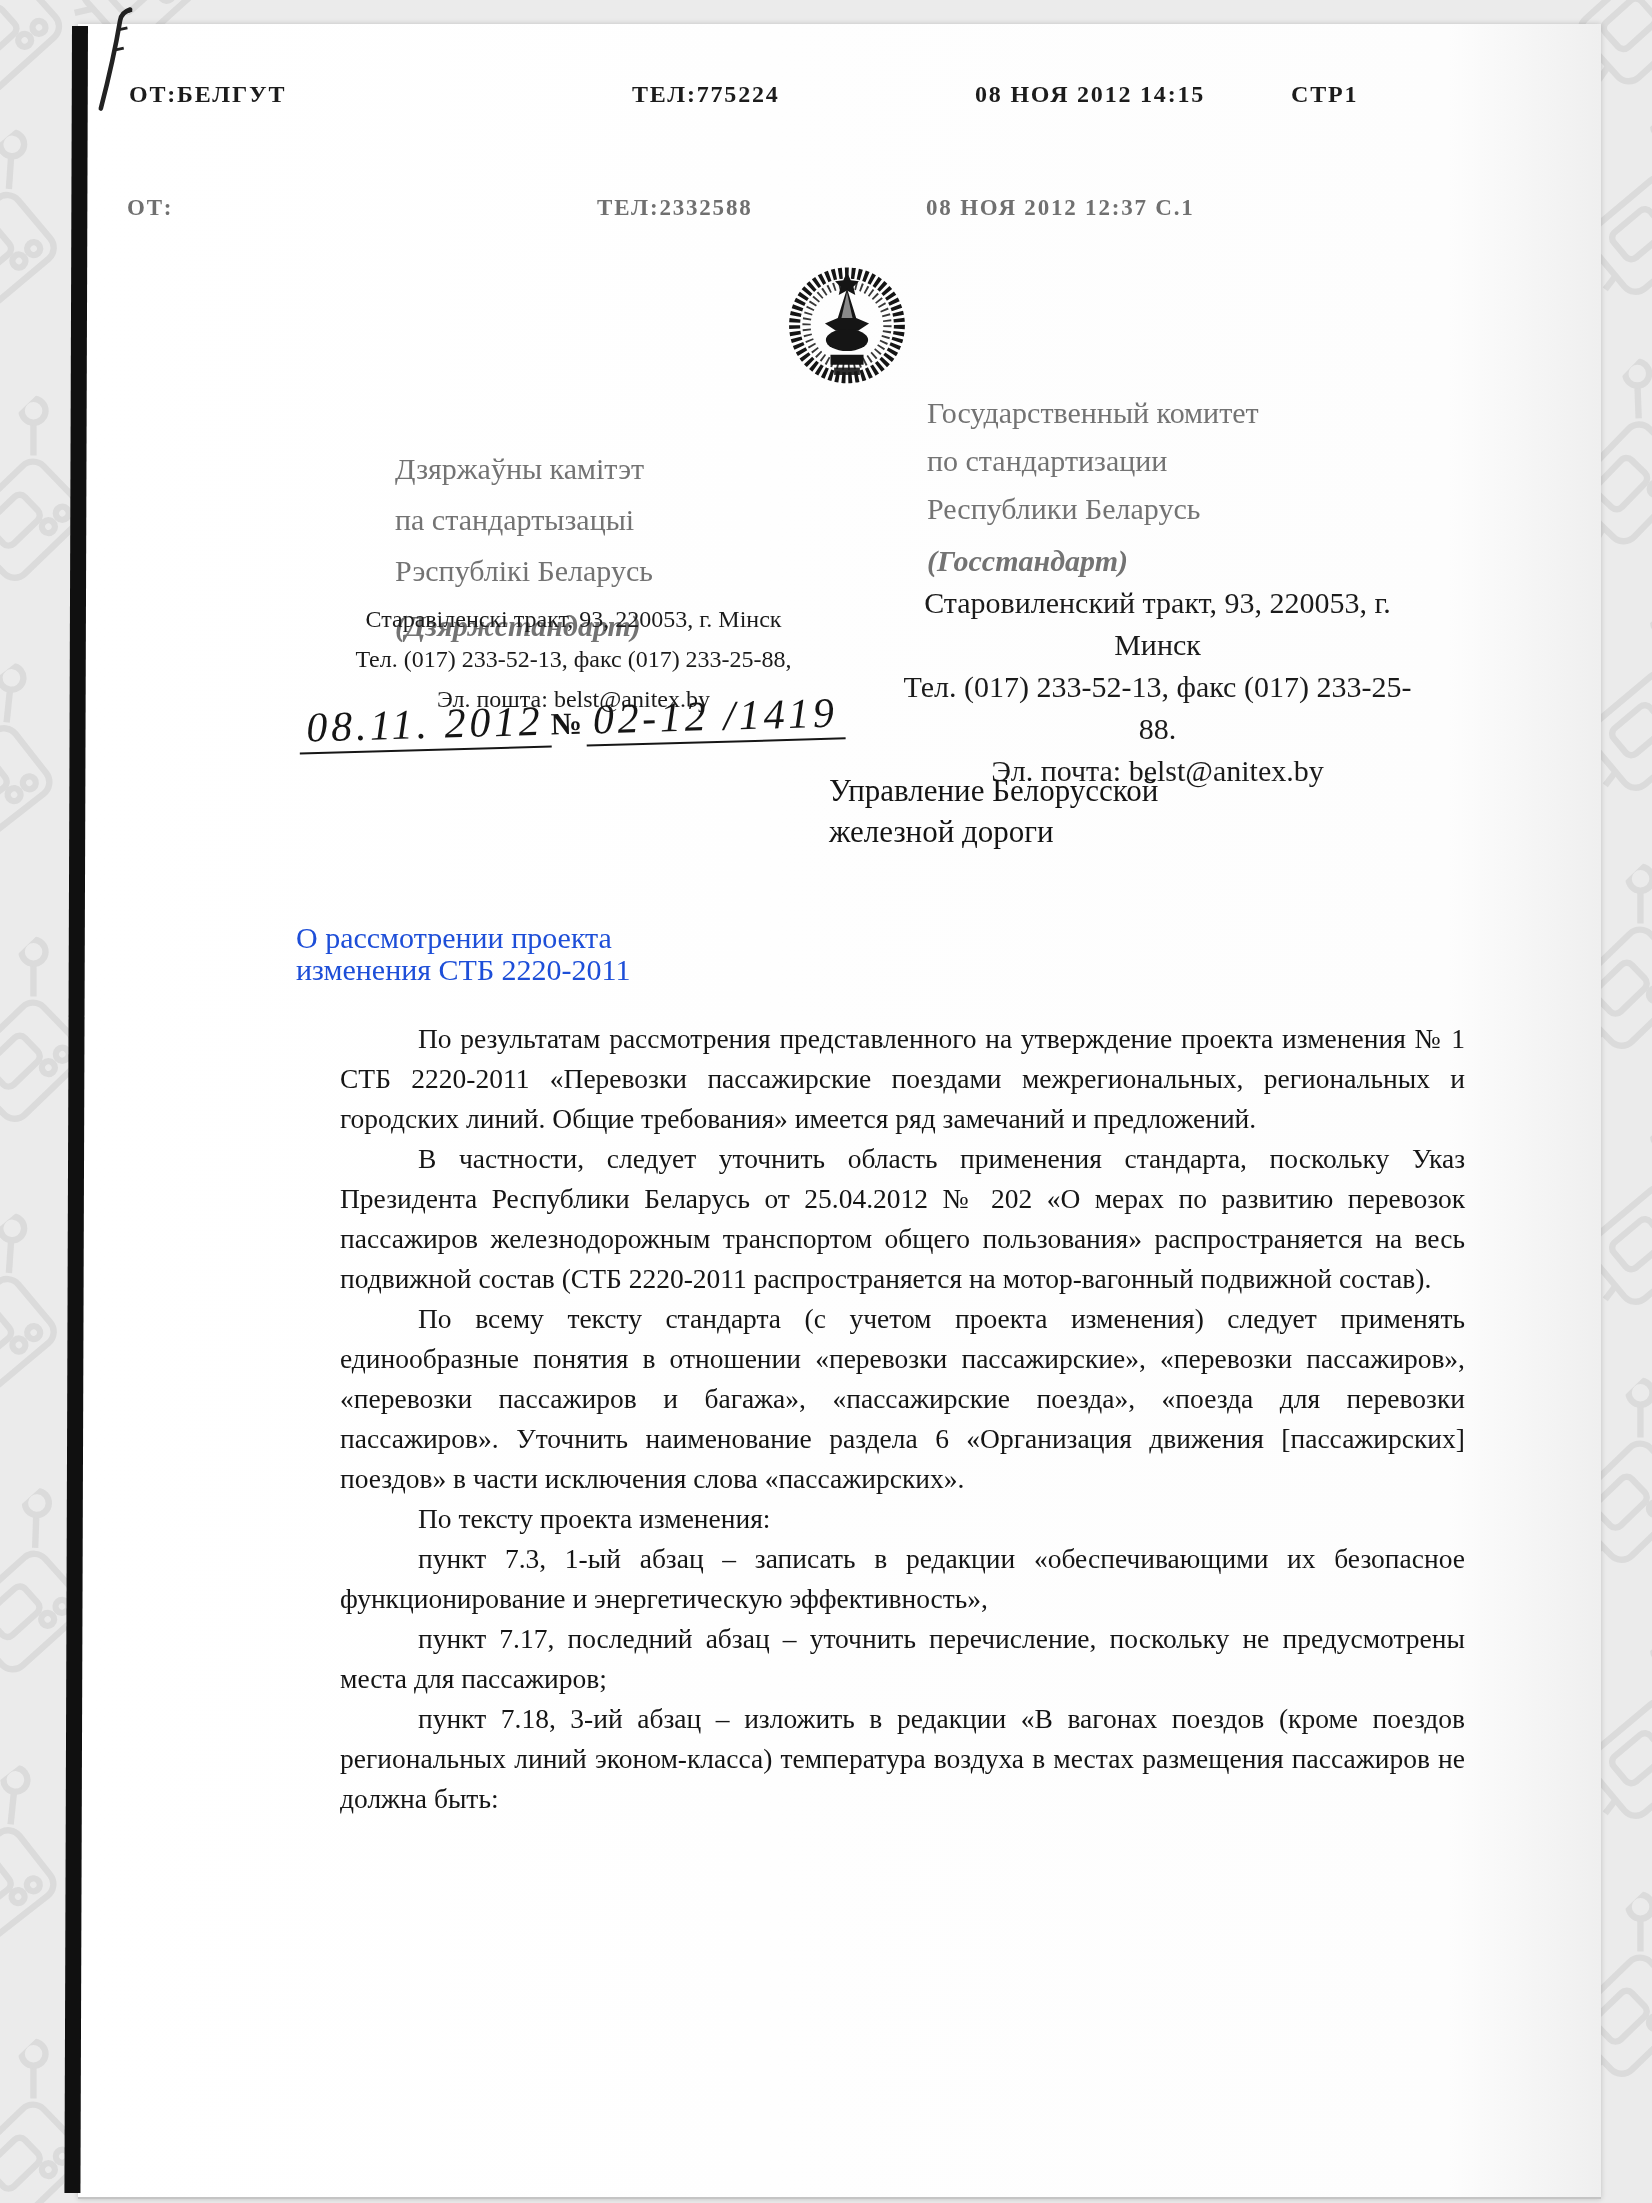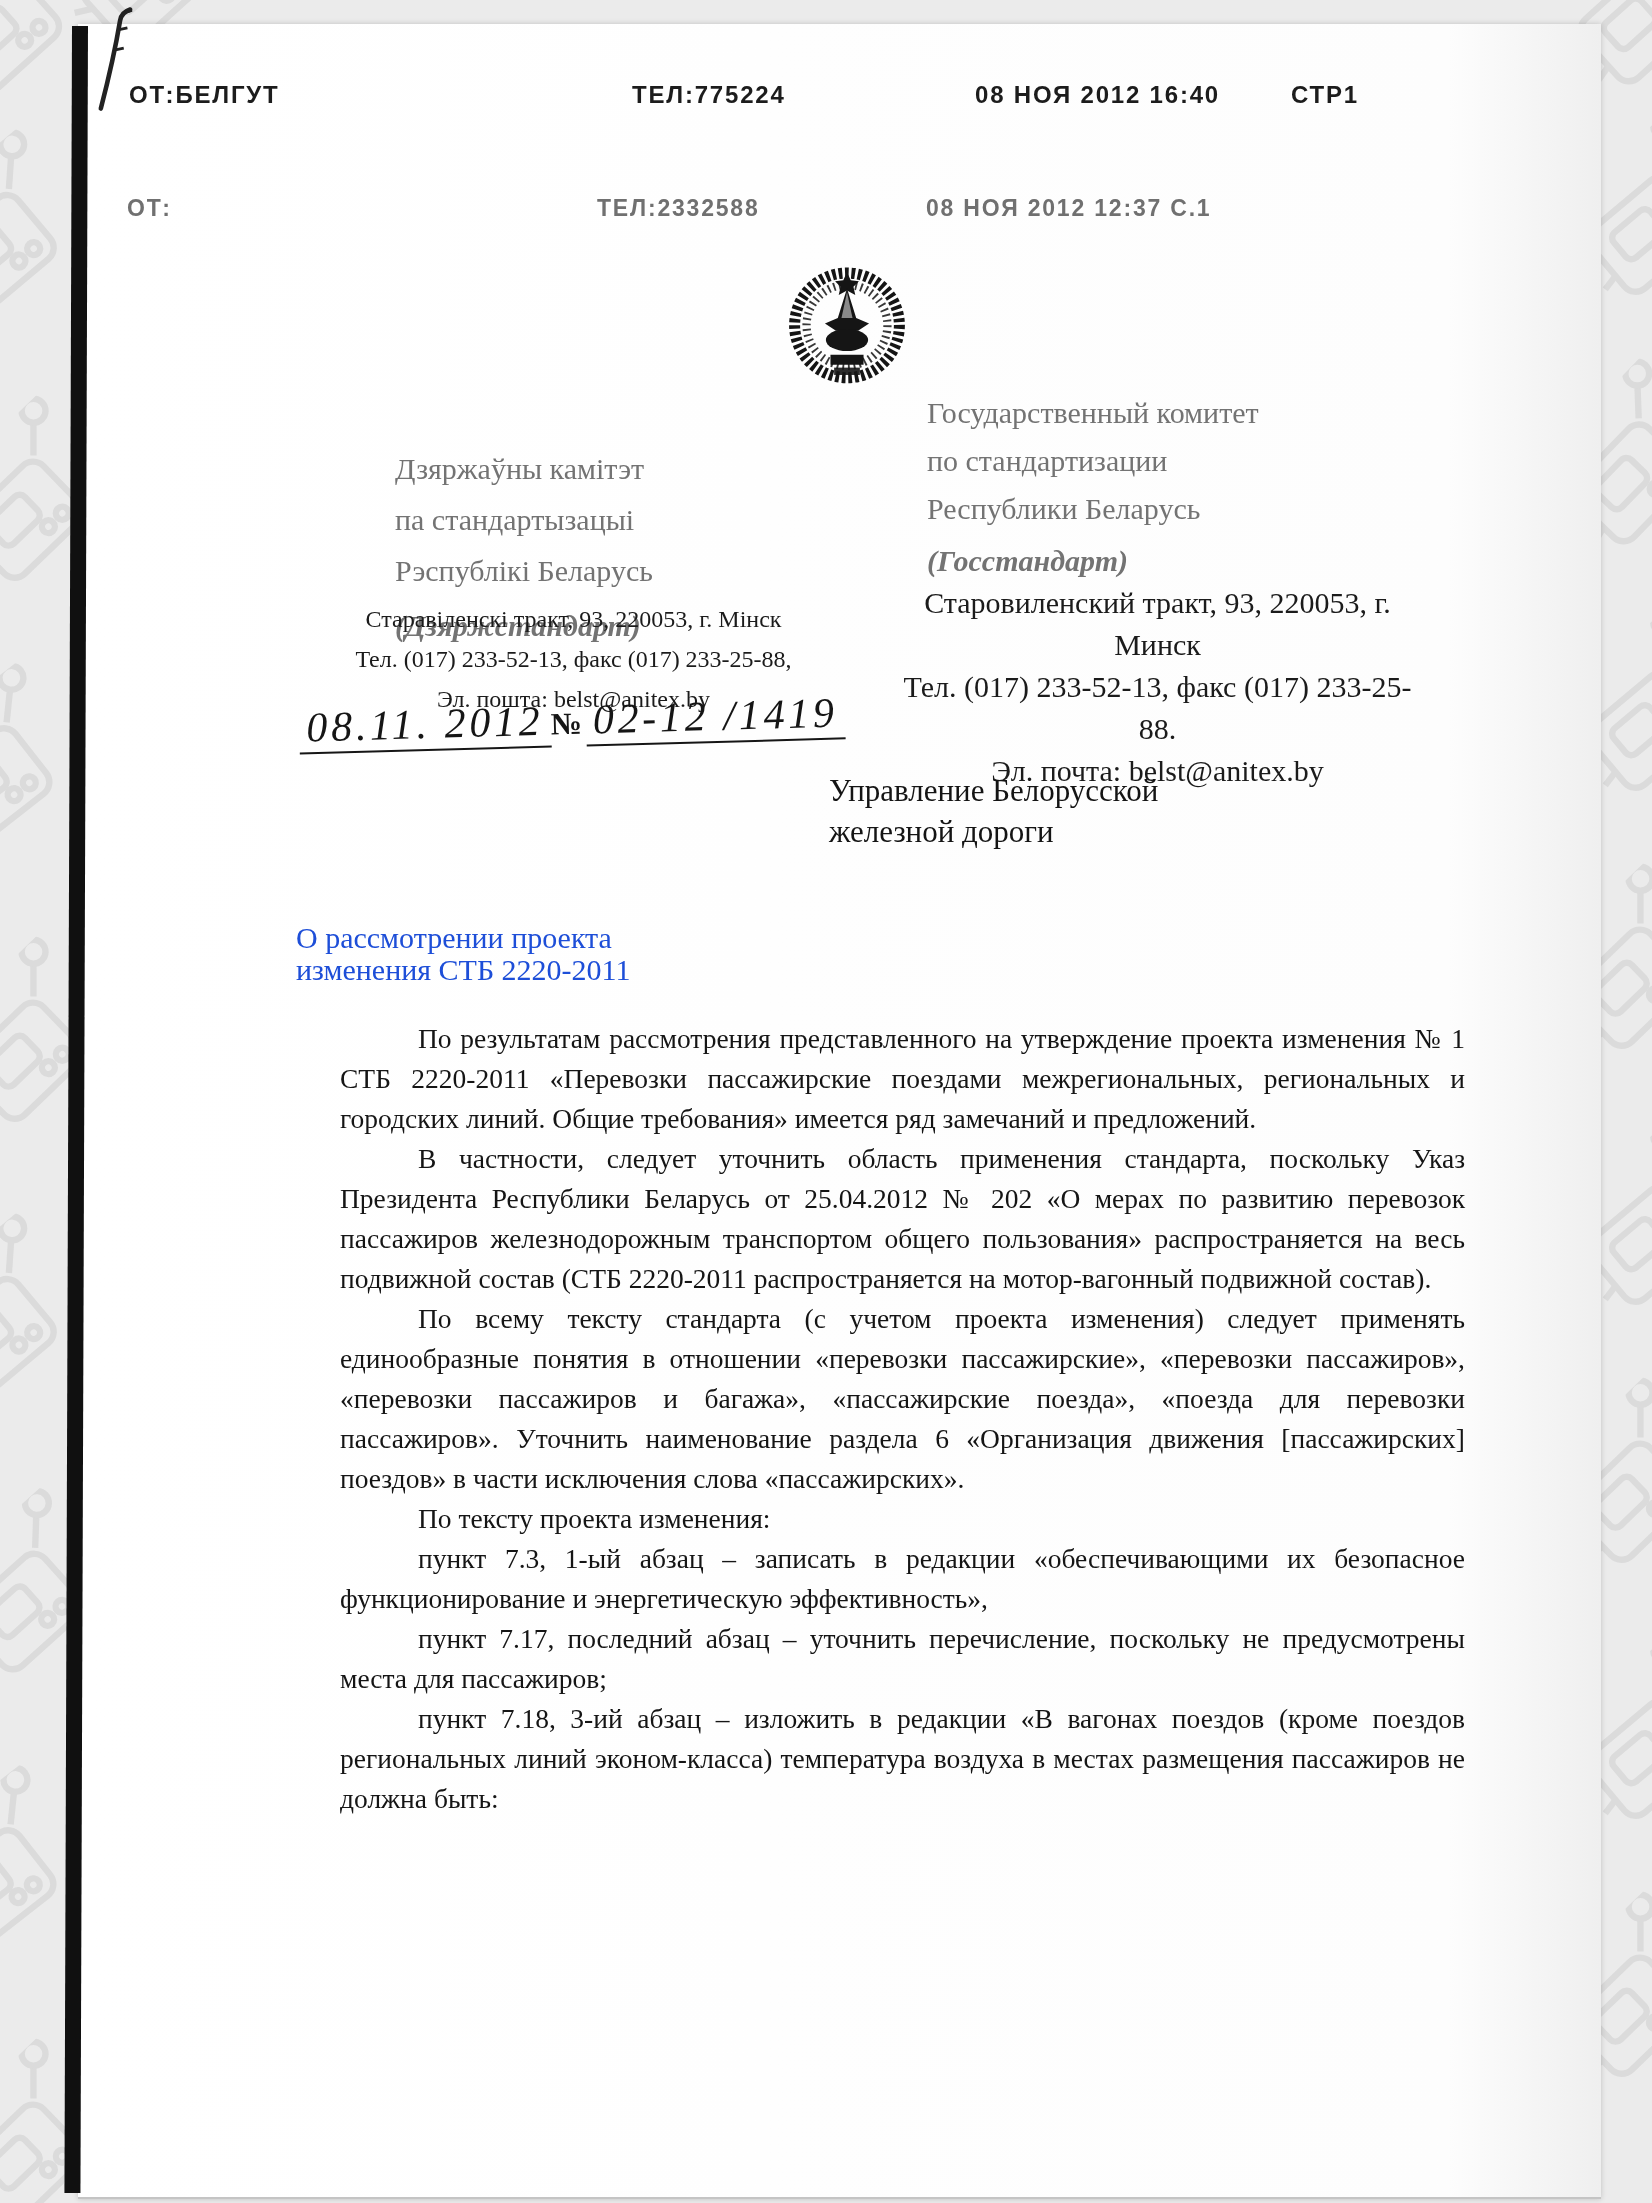--- a/index.html
+++ b/index.html
@@ -19,21 +19,21 @@
     background:linear-gradient(to right,#ffffff 0%,#fdfdfd 90%,#efefef 100%);
     border-bottom:2.8px solid #c4c4c4;
     box-shadow:0 0 5.5px rgba(0,0,0,.18);
   }
   .scan-bar{
     position:absolute;left:72px;top:26px;width:15.6px;height:2167px;z-index:2;
     background:#101010;transform:rotate(.2deg);transform-origin:top left;
   }
   .content{position:absolute;inset:0;z-index:3;}
   
-  .fax{font-family:Liberation Sans, sans-serif;font-weight:700;font-size:24px;
+  .fax{font-family:Liberation Serif, serif;font-weight:700;font-size:24px;
        letter-spacing:1.8px;color:#1c1c1c;white-space:nowrap;}
   .fax.faded{font-size:23px;color:#4d4d4d;opacity:.8;font-weight:600;}
   
   .orgblock{text-align:left;font-size:30px;line-height:51px;color:#737373;}
   .orgblock .shortname{font-weight:700;font-style:italic;}
   .addr{text-align:center;font-size:24px;line-height:40px;color:#1b1b1b;}
   
   .ref{white-space:nowrap;transform:rotate(-1.6deg);color:#151515;}
   .hw{font-style:italic;font-size:42px;letter-spacing:3.7px;
       border-bottom:2.8px solid #161616;padding:0 7.3px 1.8px 7.3px;}
@@ -130,21 +130,21 @@
 <div class="content">
 
   <svg class="slash-svg" style="left:88px;top:1.8px" width="55" height="115" viewBox="0 0 60 125">
     <path d="M46 8 C40 10 36 14 35 20 C30 50 22 85 14 116" stroke="#222" stroke-width="5" fill="none" stroke-linecap="round"></path>
     <path d="M38 12 l10 -3 M34 30 l9 -2 M30 52 l9 -2" stroke="#222" stroke-width="3" fill="none"></path>
   </svg>
 
   <div>
     <span class="abs fax" style="left:129px;top:81px">ОТ:БЕЛГУТ</span>
     <span class="abs fax" style="left:632px;top:81px">ТЕЛ:775224</span>
-    <span class="abs fax" style="left:975px;top:81px">08 НОЯ  2012 16:40</span>
+    <span class="abs fax" style="left:975px;top:81px">08 НОЯ  2012 14:15</span>
     <span class="abs fax" style="left:1291px;top:81px">СТР1</span>
   </div>
 
   <div>
     <span class="abs fax faded" style="left:127px;top:195px">ОТ:</span>
     <span class="abs fax faded" style="left:597px;top:195px">ТЕЛ:2332588</span>
     <span class="abs fax faded" style="left:926px;top:195px">08 НОЯ  2012 12:37 С.1</span>
   </div>
 
   <svg class="emblem-svg" style="left:788px;top:261px" width="118" height="125" viewBox="0 0 128 136">

